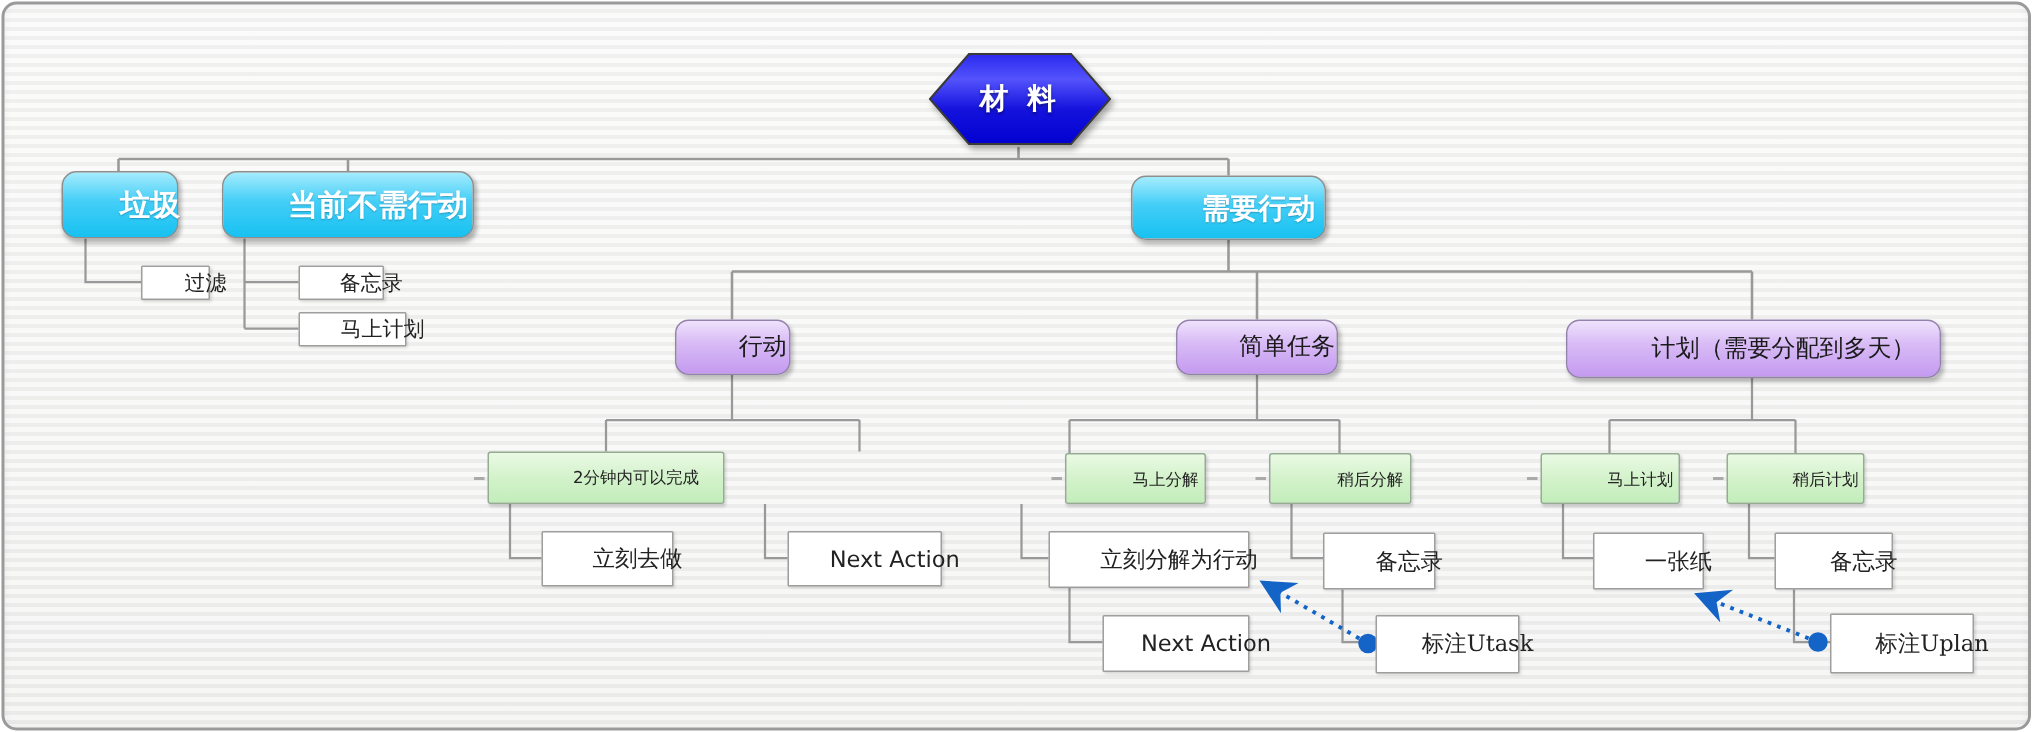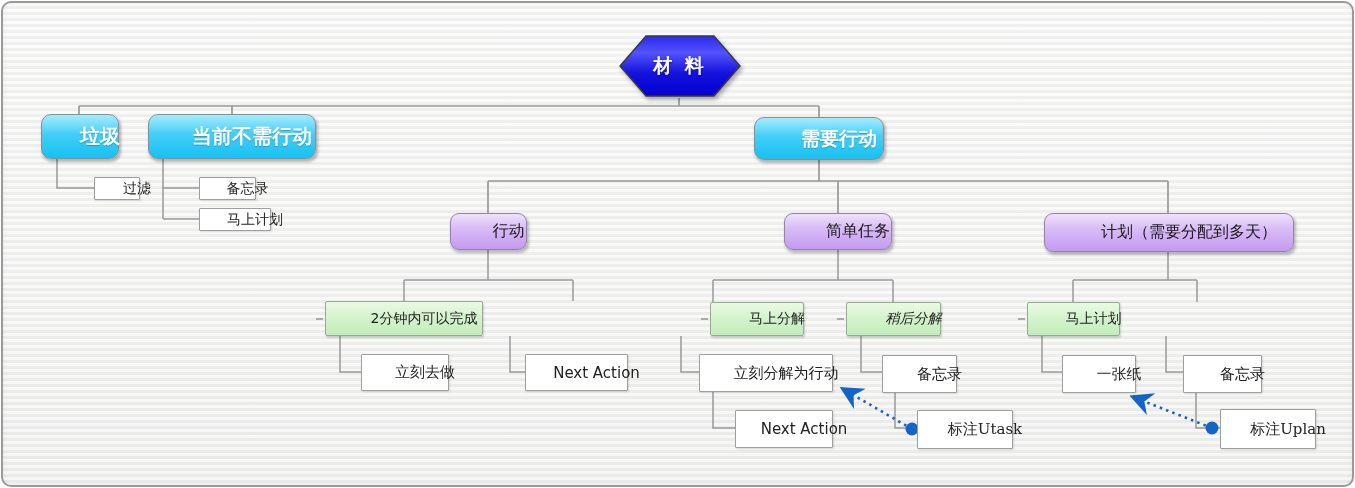--- a/index.html
+++ b/index.html
@@ -15,21 +15,21 @@
         box-sizing:border-box;white-space:nowrap;color:#1a1a1a;padding-left:40px;}
   .cyan{background:linear-gradient(180deg,#a5ecfd 0%,#43cef7 45%,#17c1f1 100%);
         border:1px solid #8e8e8e;border-radius:10px;color:#fff;font-weight:bold;
         font-size:20px;text-shadow:0 1px 1px rgba(0,70,100,.35);
         box-shadow:1.5px 2.5px 3px rgba(0,0,0,.28);}
   .purple{background:linear-gradient(180deg,#efe2fc 0%,#d9bcf6 40%,#c49af0 100%);
         border:1px solid #9382ab;border-radius:9px;font-size:16px;
         font-family:"DejaVu Serif","Liberation Serif",serif;
         box-shadow:1.5px 2.5px 3px rgba(0,0,0,.25);}
   .green{background:linear-gradient(180deg,#eafae4 0%,#d3f2cb 50%,#c3edbb 100%);
-        border:1px solid #94ad92;border-radius:2px;font-size:14px;color:#222;
+        border:1px solid #94ad92;border-radius:2px;font-size:11px;color:#222;
         box-shadow:1px 1.5px 2px rgba(0,0,0,.15);}
   .green::before{content:"";position:absolute;left:-10px;top:50%;width:7px;height:2px;
         background:#aaa;margin-top:-1px;}
   .leaf{background:#fff;border:1px solid #9e9e9e;border-radius:1px;font-size:15px;
         font-family:"DejaVu Serif","Liberation Serif",serif;color:#222;
         box-shadow:1px 1px 2px rgba(0,0,0,.12);}
   .leaf.sans{font-family:"DejaVu Sans","Liberation Sans",sans-serif;}
   .leaf.small{font-size:14px;}
   #hex{position:absolute;left:619px;top:34px;width:122px;height:64px;
        filter:drop-shadow(2px 3px 2px rgba(0,0,0,.32));}
@@ -88,22 +88,23 @@
   <div class="node leaf small" style="left:94px;top:177px;width:46px;height:23px;">过滤</div>
   <div class="node leaf small" style="left:199px;top:177px;width:57px;height:23px;">备忘录</div>
   <div class="node leaf small" style="left:199px;top:208px;width:72px;height:23px;">马上计划</div>
 
   <div class="node purple" style="left:450px;top:213px;width:77px;height:37px;">行动</div>
   <div class="node purple" style="left:784px;top:213px;width:108px;height:37px;">简单任务</div>
   <div class="node purple" style="left:1044px;top:213px;width:250px;height:39px;">计划（需要分配到多天）</div>
 
   <div class="node green" style="left:325px;top:301px;width:158px;height:35px;">2分钟内可以完成</div>
   <div class="node green" style="left:666px;top:302px;width:94px;height:34px;margin-left:44px;">马上分解</div>
-  <div class="node green" style="left:846px;top:302px;width:95px;height:34px;font-style:italic;">稍后分解</div>
+  <div class="node green" style="left:846px;top:302px;width:95px;height:34px;">稍后分解</div>
   <div class="node green" style="left:1027px;top:302px;width:93px;height:34px;">马上计划</div>
+  <div class="node green" style="left:1151px;top:302px;width:92px;height:34px;">稍后计划</div>
 
   <div class="node leaf" style="left:361px;top:354px;width:88px;height:37px;">立刻去做</div>
   <div class="node leaf sans" style="left:525px;top:354px;width:103px;height:37px;">Next Action</div>
   <div class="node leaf" style="left:699px;top:354px;width:134px;height:38px;">立刻分解为行动</div>
   <div class="node leaf" style="left:882px;top:355px;width:75px;height:38px;">备忘录</div>
   <div class="node leaf" style="left:1062px;top:355px;width:74px;height:38px;">一张纸</div>
   <div class="node leaf" style="left:1183px;top:355px;width:79px;height:38px;">备忘录</div>
 
   <div class="node leaf sans" style="left:735px;top:410px;width:98px;height:38px;">Next Action</div>
   <div class="node leaf" style="left:917px;top:410px;width:96px;height:39px;">标注Utask</div>

